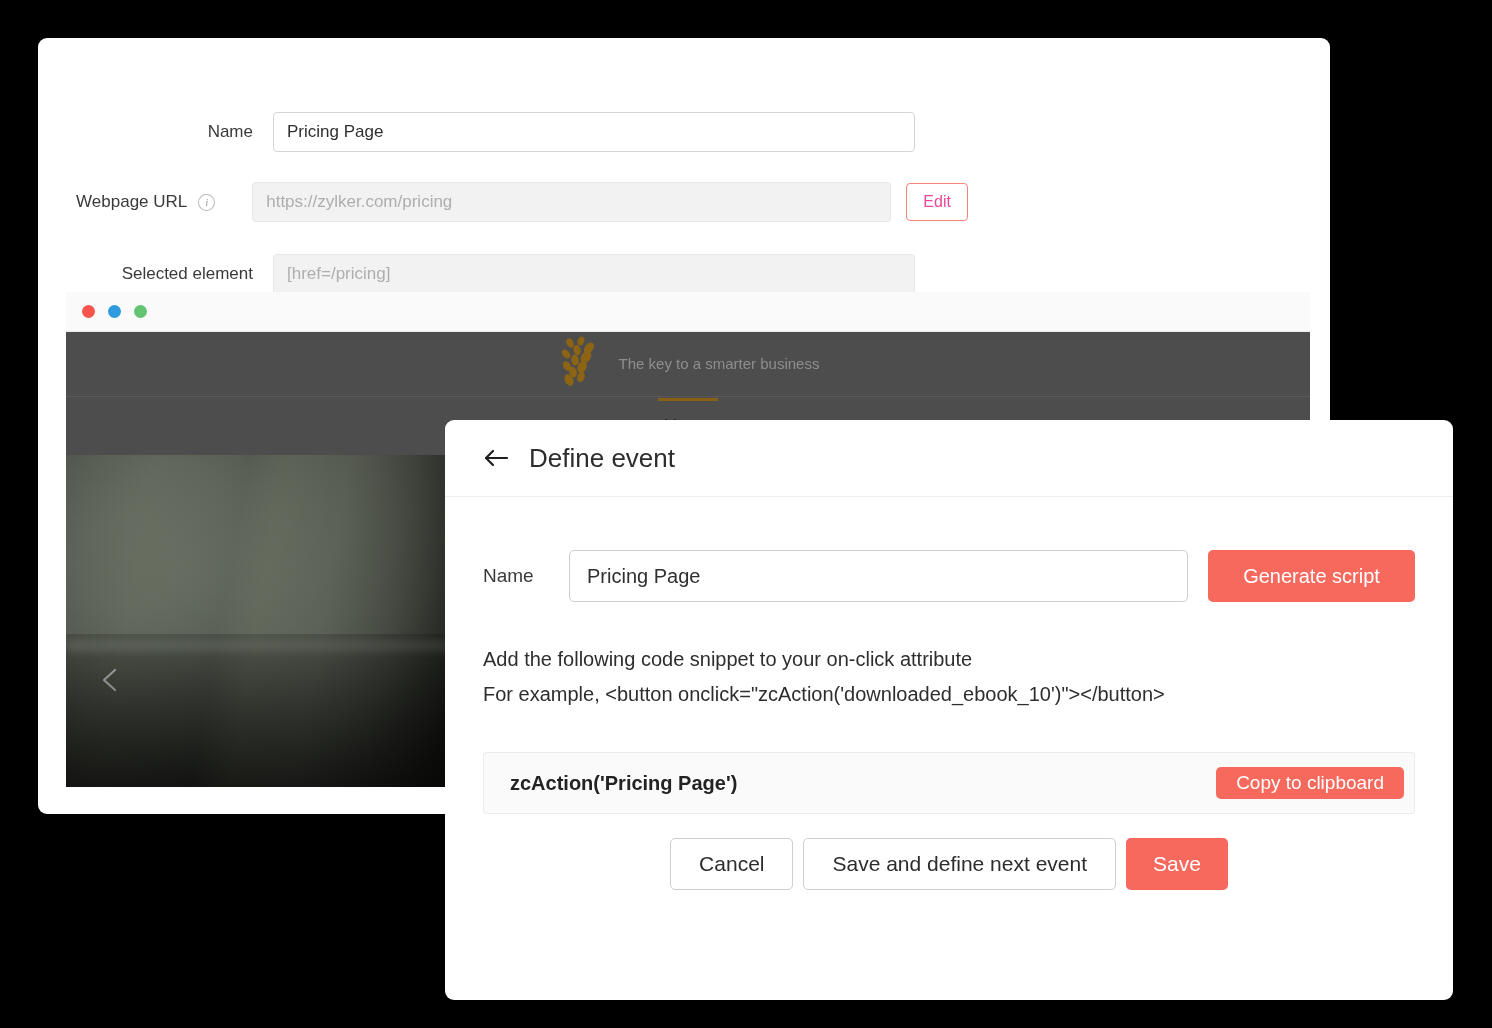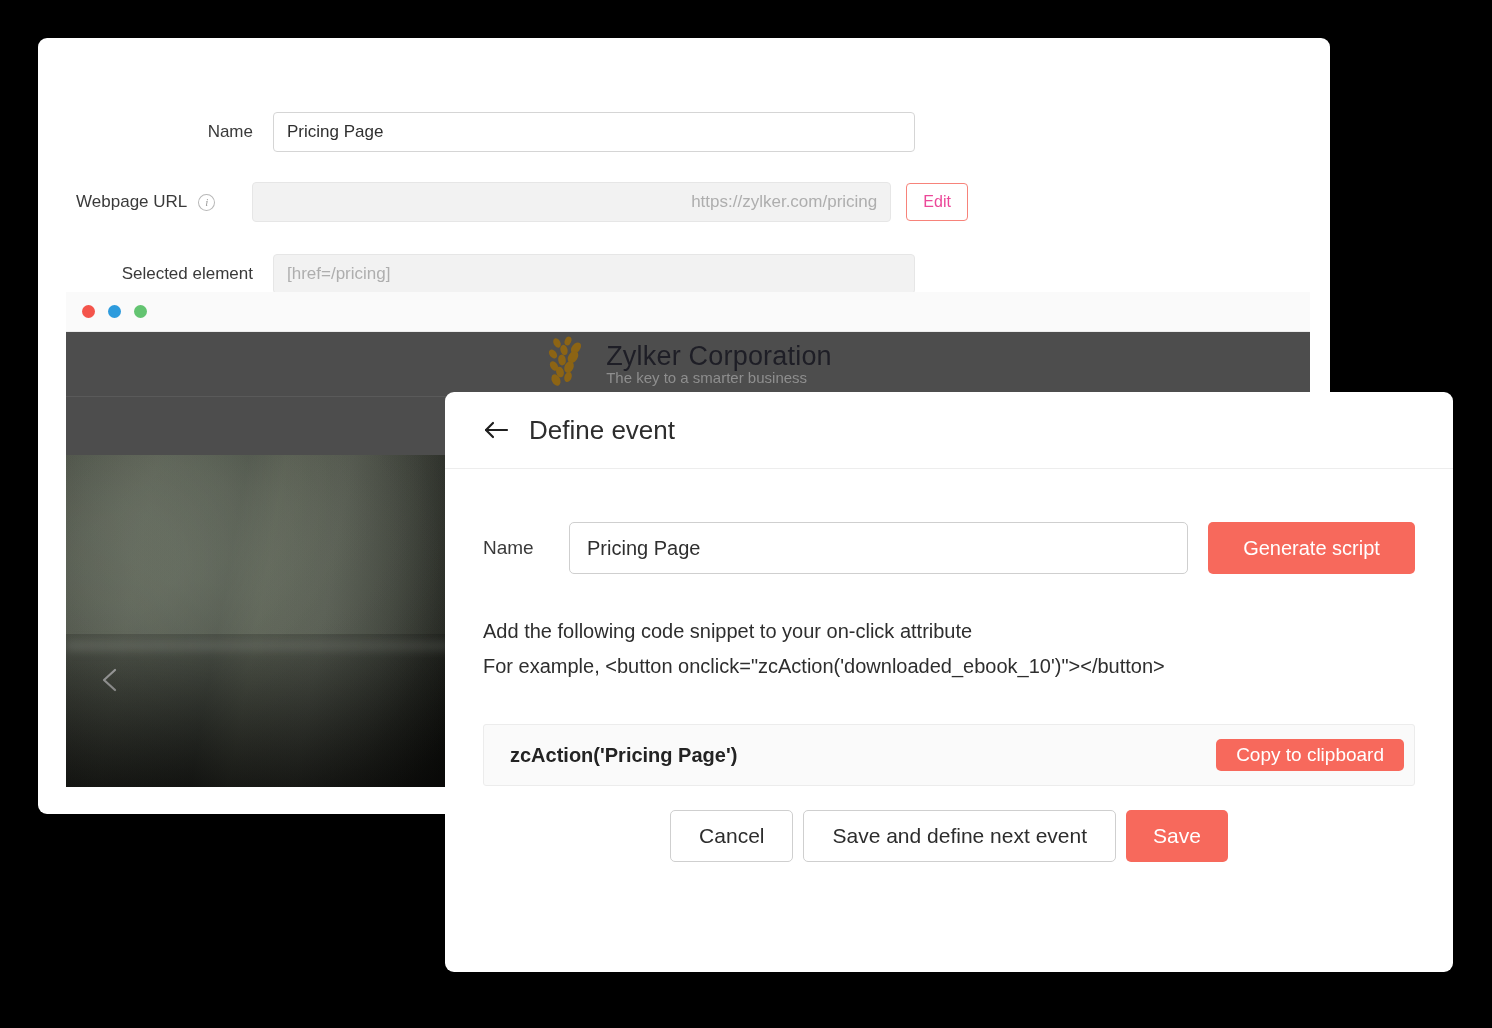--- a/index.html
+++ b/index.html
@@ -182,21 +182,21 @@
     position: absolute;
     left: 32px; top: 64%;
     width: 26px; height: 26px;
     cursor: pointer;
   }
   .carousel-arrow svg { display: block; }
 
   
   .dialog {
     position: absolute;
-    left: 445px; top: 392px;
+    left: 445px; top: 420px;
     width: 1008px; height: 580px;
     background: #ffffff;
     border-radius: 9px;
     overflow: hidden;
   }
   .dialog-head {
     height: 77px;
     display: flex; align-items: center;
     padding-left: 38px;
     gap: 20px;
@@ -296,21 +296,21 @@
       <div class="txt-field" style="margin-left:20px; width:642px;">
         <span>Pricing Page</span>
       </div>
     </div>
 
     <div class="form-row" style="left:0; top:144px; width:930px;">
       <div class="form-label" style="width:150px;">Webpage URL</div>
       <span class="info-icon">
         <span>i</span>
       </span>
-      <div class="txt-field readonly" style="margin-left:37px; width:642px;justify-content:flex-end;">
+      <div class="txt-field readonly" style="margin-left:37px; width:642px;">
         <span>https://zylker.com/pricing</span>
       </div>
       <div class="edit-btn" style="margin-left:15px;">Edit</div>
     </div>
 
     <div class="form-row" style="left:0; top:216px; width:878px;">
       <div class="form-label" style="width:215px;">Selected element</div>
       <div class="txt-field readonly" style="margin-left:20px; width:642px;">
         <span>[href=/pricing]</span>
       </div>
@@ -338,21 +338,20 @@
                 <ellipse cx="18" cy="25" rx="3.8" ry="5.4" transform="rotate(-8 18 25)"></ellipse>
                 <ellipse cx="10" cy="31" rx="3.6" ry="5.2" transform="rotate(-34 10 31)"></ellipse>
                 <ellipse cx="25" cy="32" rx="4.4" ry="6.2" transform="rotate(26 25 32)"></ellipse>
                 <ellipse cx="16" cy="37" rx="3.8" ry="5.4" transform="rotate(-16 16 37)"></ellipse>
                 <ellipse cx="24" cy="42" rx="3.6" ry="5.2" transform="rotate(20 24 42)"></ellipse>
                 <ellipse cx="12" cy="45" rx="4.2" ry="6" transform="rotate(-26 12 45)"></ellipse>
               </g>
             </svg>
           </span>
           <span class="brand-text">
-            <div class="brand-name">Zylker Corporation</div>
             <div class="brand-tag">The key to a smarter business</div>
           </span>
         </div>
       </div>
 
       <div class="site-nav">
         <div class="nav-item active">Home</div>
       </div>
 
       <div class="hero">

